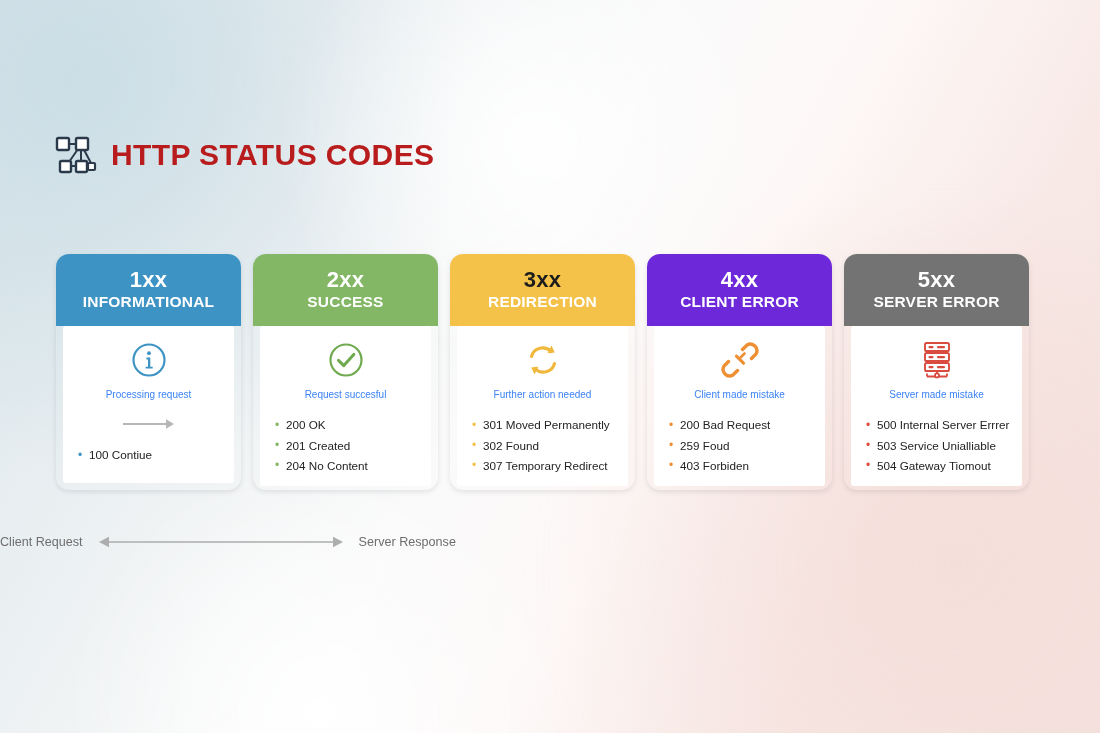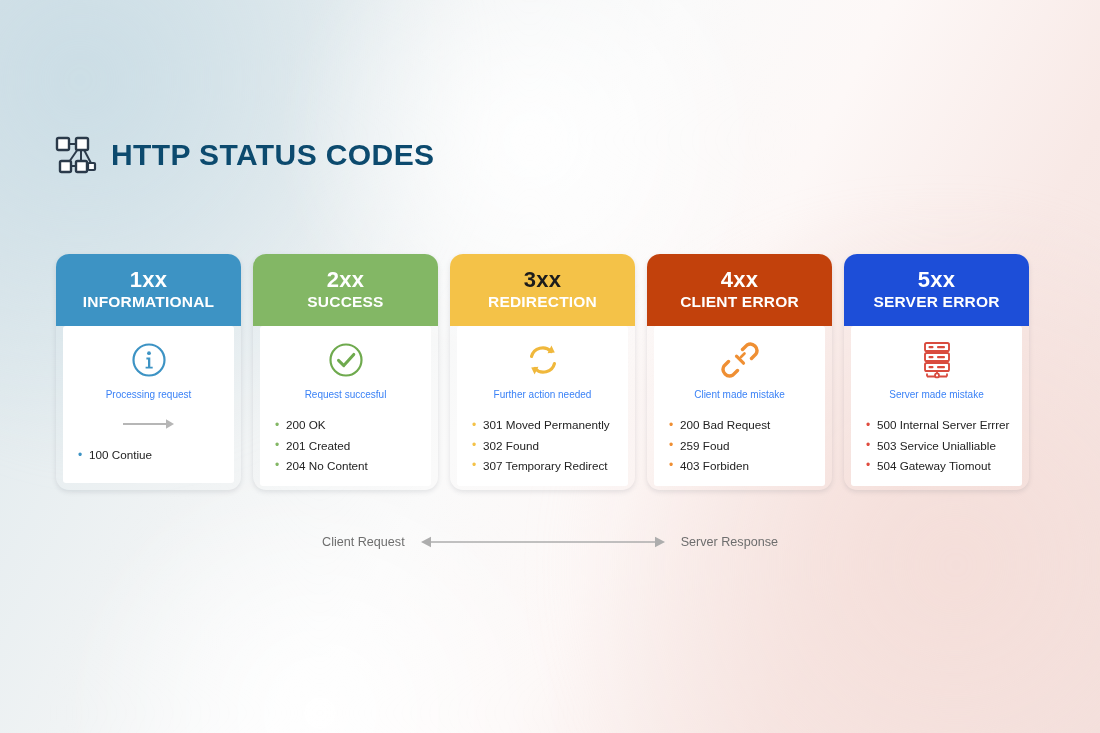--- a/index.html
+++ b/index.html
@@ -70,21 +70,21 @@
     top: 134px;
     display: flex;
     align-items: center;
     gap: 14px;
   }
   #logo-icon { width: 42px; height: 42px; display: block; }
   #page-title {
     font-size: 30px;
     font-weight: 700;
     letter-spacing: 0.4px;
-    color: #0c4a6e;
+    color: #b91c1c;
     line-height: 1;
     white-space: nowrap;
   }
 
   
   #cards-row {
     position: absolute;
     left: 56px;
     top: 222px;
     width: 990px;
@@ -167,21 +167,20 @@
   .flow-arrow { margin: 2px 0 10px; }
 
   
   #legend {
     position: absolute;
     top: 534px;
     left: 0;
     width: 1100px;
     display: flex;
     align-items: center;
-    justify-content: center;
     gap: 14px;
   }
   .legend-label {
     font-size: 12.6px;
     color: #6e6e6e;
     white-space: nowrap;
   }
   #legend-arrow { display: block; }
 </style>
 <style>#cards-row .card:nth-child(1) .card-list li::before{color:#3d93c4;}</style><style>#cards-row .card:nth-child(2) .card-list li::before{color:#83b765;}</style><style>#cards-row .card:nth-child(3) .card-list li::before{color:#f4c248;}</style><style>#cards-row .card:nth-child(4) .card-list li::before{color:#ef8f33;}</style><style>#cards-row .card:nth-child(5) .card-list li::before{color:#e04b3e;}</style></head>
@@ -279,21 +278,21 @@
       <div class="card-tagline">Further action needed</div>
       <ul class="card-list">
         <li style="color: rgb(35, 35, 35); position: relative;">301 Moved Permanently</li>
         <li style="color: rgb(35, 35, 35); position: relative;">302 Found</li>
         <li style="color: rgb(35, 35, 35); position: relative;">307 Temporary Redirect</li>
       </ul>
     </div>
   </div>
 
   <div class="card">
-    <div class="card-header" style="background:#c2410c">
+    <div class="card-header" style="background:#6d28d9">
       <div class="card-code" style="color:#ffffff">4xx</div>
       <div class="card-name">CLIENT ERROR</div>
     </div>
     <div class="card-body">
       <div class="card-icon">
         <svg width="40" height="40" viewBox="0 0 40 40">
           <g stroke="#ef8f33" stroke-width="3.4" fill="none" stroke-linecap="round">
             <path d="M22.5 9.5 L27 5 A6.6 6.6 0 0 1 36 14 L31.5 18.5"></path>
             <path d="M17.5 30.5 L13 35 A6.6 6.6 0 0 1 4 26 L8.5 21.5"></path>
             <path d="M16.5 16.2 L23.5 23.2" stroke-width="3.2"></path>
@@ -306,21 +305,21 @@
       <div class="card-tagline">Client made mistake</div>
       <ul class="card-list">
         <li style="color: rgb(35, 35, 35); position: relative;">200 Bad Request</li>
         <li style="color: rgb(35, 35, 35); position: relative;">259 Foud</li>
         <li style="color: rgb(35, 35, 35); position: relative;">403 Forbiden</li>
       </ul>
     </div>
   </div>
 
   <div class="card">
-    <div class="card-header" style="background:#1d4ed8">
+    <div class="card-header" style="background:#737373">
       <div class="card-code" style="color:#ffffff">5xx</div>
       <div class="card-name">SERVER ERROR</div>
     </div>
     <div class="card-body">
       <div class="card-icon">
         <svg width="36" height="40" viewBox="0 0 36 40">
           <g stroke="#d94b3e" stroke-width="1.9" fill="none">
             <rect x="6" y="3" width="24" height="8" rx="1.6"></rect>
             <rect x="6" y="13" width="24" height="8" rx="1.6"></rect>
             <rect x="6" y="23" width="24" height="8" rx="1.6"></rect>

